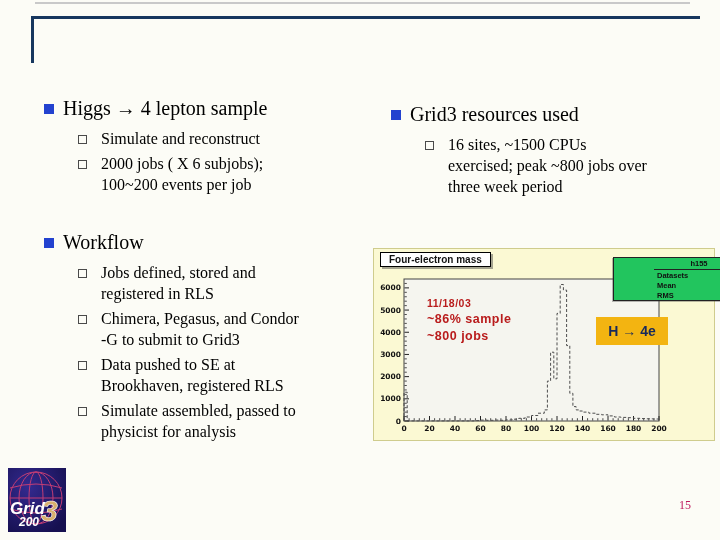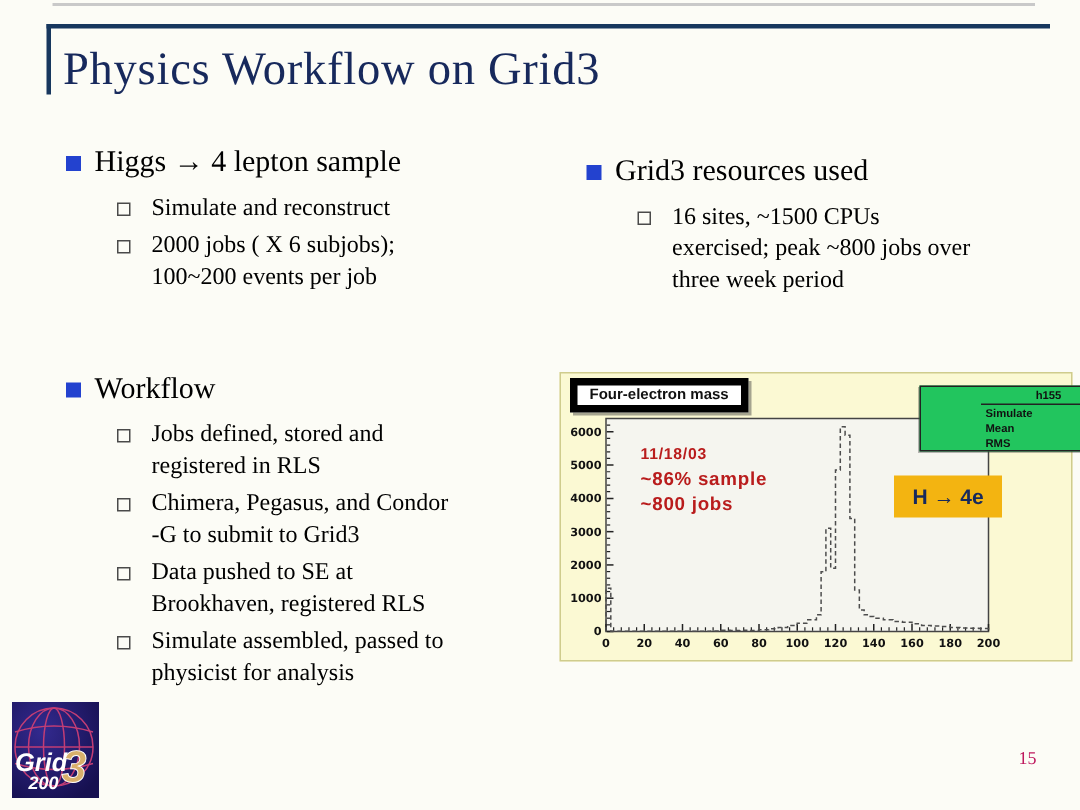--- a/index.html
+++ b/index.html
@@ -21,21 +21,21 @@
   .h-text{font-size:20px;line-height:26px;}
   .items{margin:7px 0 0 42px;}
   .item{display:flex;margin-bottom:4px;}
   .bullet2{flex:none;width:7px;height:7px;border:1px solid #4a4a4a;background:transparent;margin:7px 14px 0 0;}
   .item-text{font-size:16px;line-height:21px;white-space:pre-line;}
 
   
   .chart{position:absolute;left:373px;top:248px;width:340px;height:191px;
          background:#fbf9d3;border:1px solid #cfcc8d;font-family:"Liberation Sans",sans-serif;}
   .chart svg{position:absolute;left:0;top:0;font-family:"DejaVu Sans",sans-serif;}
-  .chart-title-box{position:absolute;left:6px;top:3px;background:#fff;border:5px solid #000000;
+  .chart-title-box{position:absolute;left:6px;top:3px;background:#fff;border:1px solid #000000;
          box-shadow:2px 2px 0 rgba(60,60,60,.45);padding:1px 8px;font-size:10px;font-weight:700;color:#111;}
   .stats-box{position:absolute;left:239px;top:8px;width:90px;background:#22c55e;border:1px solid #222;
          font-size:7.5px;color:#111;box-shadow:-1px 1px 0 rgba(60,60,60,.35);padding-left:40px;}
   .stats-title{text-align:center;border-bottom:1px solid #222;font-weight:700;padding:1px 0;}
   .stats-row{display:flex;justify-content:space-between;padding:0.5px 3px;font-weight:700;}
   .green-notes{position:absolute;left:53px;top:47px;color:#b91c1c;font-weight:700;letter-spacing:.5px;}
   .note-sm{font-size:10.5px;line-height:15px;}
   .note-lg{font-size:12.5px;line-height:17px;}
   .h4e-box{position:absolute;left:222px;top:68px;width:72px;height:28px;background:#f3b411;
          color:#17295c;font-weight:700;font-size:14px;display:flex;align-items:center;justify-content:center;}
@@ -47,41 +47,40 @@
 </style>
 </head>
 <body>
 
 <div class="slide">
 
   <div class="top-hairline"></div>
   <div class="frame-h"></div>
   <div class="frame-v"></div>
 
-  <h1 class="title">Physics Workflow on Grid3</h1>
 
   <div class="section" style="left:36px;top:95px;width:330px;">
     <div class="h-row">
       <span class="bullet1"></span>
       <span class="h-text">Higgs → 4 lepton sample</span>
     </div>
     <div class="items">
       <div class="item">
         <span class="bullet2"></span>
         <span class="item-text">Simulate and reconstruct</span>
       </div>
       <div class="item">
         <span class="bullet2"></span>
         <span class="item-text">2000 jobs ( X 6 subjobs);
 100~200 events per job</span>
       </div>
     </div>
   </div>
 
-  <div class="section" style="left:36px;top:246px;width:330px;">
+  <div class="section" style="left:36px;top:229px;width:330px;">
     <div class="h-row">
       <span class="bullet1"></span>
       <span class="h-text">Workflow</span>
     </div>
     <div class="items">
       <div class="item">
         <span class="bullet2"></span>
         <span class="item-text">Jobs defined, stored and
 registered in RLS</span>
       </div>
@@ -223,21 +222,21 @@
         <line x1="274.79999999999995" y1="171.5" x2="274.79999999999995" y2="169.2" stroke="#222" stroke-width="0.8"></line>
         <line x1="279.9" y1="171.5" x2="279.9" y2="169.2" stroke="#222" stroke-width="0.8"></line>
         <path d="M30.0,172.0L30.0,143.2L33.2,143.2L33.2,171.9L100.1,171.9L100.1,171.6L106.5,171.6L106.5,171.1L112.9,171.1L112.9,171.3L119.3,171.3L119.3,171.1L125.6,171.1L125.6,171.3L132.0,171.3L132.0,170.9L138.4,170.9L138.4,170.2L144.8,170.2L144.8,169.3L151.1,169.3L151.1,168.0L157.5,168.0L157.5,166.5L163.9,166.5L163.9,164.2L170.3,164.2L170.3,160.9L173.4,160.9L173.4,132.1L176.6,132.1L176.6,103.2L179.8,103.2L179.8,129.8L183.0,129.8L183.0,64.4L186.2,64.4L186.2,35.5L189.4,35.5L189.4,41.1L192.6,41.1L192.6,96.6L195.8,96.6L195.8,144.3L198.9,144.3L198.9,157.6L202.1,157.6L202.1,160.9L205.3,160.9L205.3,162.0L208.5,162.0L208.5,163.1L214.9,163.1L214.9,164.2L221.3,164.2L221.3,165.3L227.6,165.3L227.6,165.8L234.0,165.8L234.0,166.9L240.4,166.9L240.4,168.0L246.8,168.0L246.8,168.4L253.1,168.4L253.1,168.7L259.5,168.7L259.5,169.3L265.9,169.3L265.9,169.6L272.3,169.6L272.3,169.8L278.6,169.8L278.6,170.0L285.0,170.0L285.0,172.0" fill="none" stroke="#4d4d4d" stroke-width="1" stroke-dasharray="3 2"></path>
       </svg>
     <div class="chart-title-box">
       <span>Four-electron mass</span>
     </div>
     <div class="stats-box">
       <div class="stats-title">h155</div>
       <div class="stats-row">
-        <span>Simulate</span>
+        <span>Datasets</span>
         <span>45151</span>
       </div>
       <div class="stats-row">
         <span>Mean</span>
         <span>126.5</span>
       </div>
       <div class="stats-row">
         <span>RMS</span>
         <span>22.66</span>
       </div>

